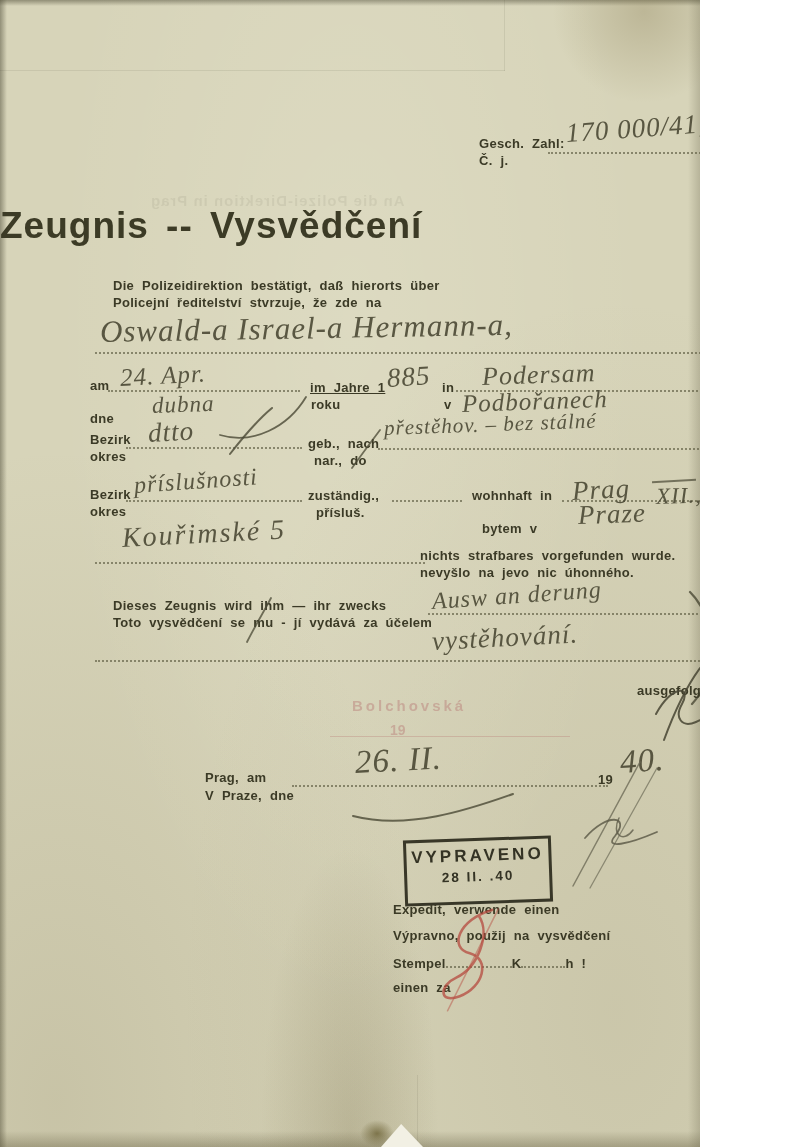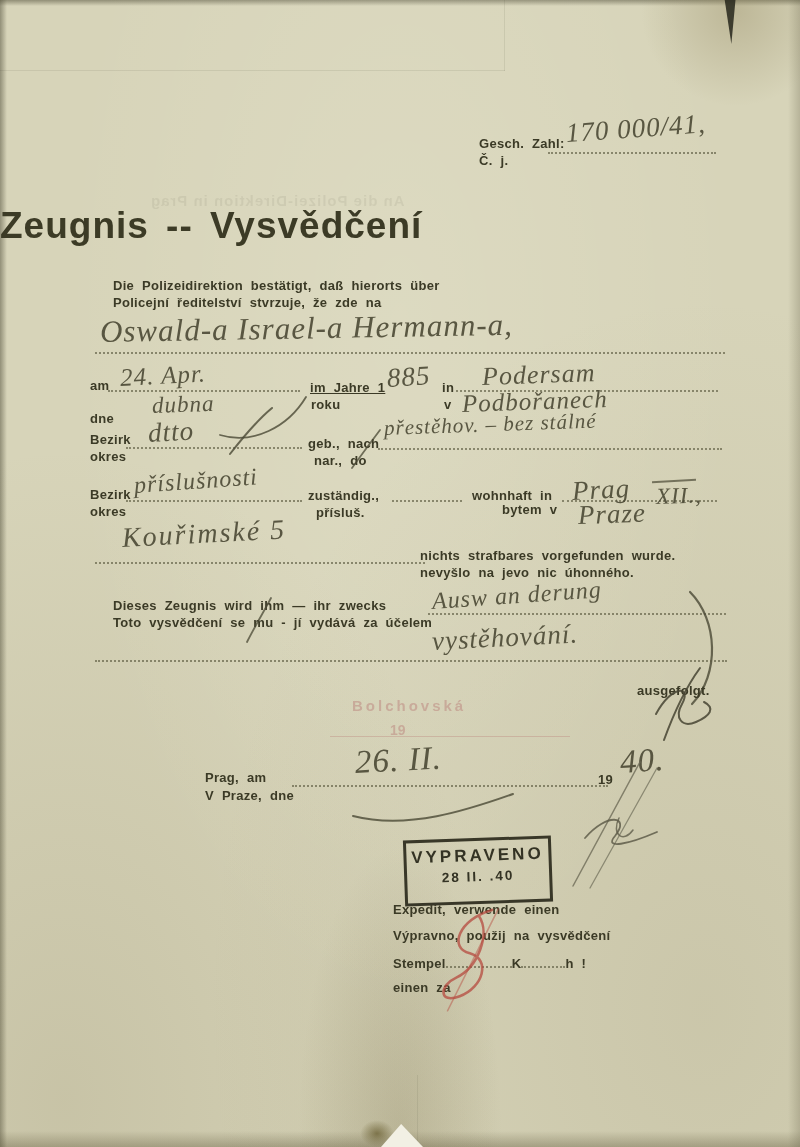--- a/index.html
+++ b/index.html
@@ -1,17 +1,17 @@
 <!DOCTYPE html>
 <html><head>
 <meta charset="utf-8">
 <style>
   html,body{margin:0;padding:0;}
   .page{
-    position:relative;width:800px;height:1147px;overflow:hidden;
+    position:relative;width:700px;height:1147px;overflow:hidden;
     background-color:#d7d4b9;
     background-image:
       radial-gradient(circle at 92% 1%, rgba(140,128,88,.35), transparent 7%),
       radial-gradient(ellipse at 50% 28%, rgba(255,255,242,.14), transparent 60%),
       radial-gradient(ellipse at 88% 88%, rgba(138,128,92,.16), transparent 50%),
       radial-gradient(ellipse at 8% 96%, rgba(138,128,92,.20), transparent 42%),
       radial-gradient(ellipse at 50% 99%, rgba(120,110,74,.25), transparent 18%),
       linear-gradient(180deg, rgba(88,86,64,.55) 0, rgba(88,86,64,0) 6px),
       linear-gradient(90deg, rgba(78,76,56,.5) 0, rgba(78,76,56,0) 7px),
       linear-gradient(270deg, rgba(100,96,72,.28) 0, rgba(100,96,72,0) 12px),
@@ -109,21 +109,21 @@
   <div class="hw" style="left:384px;top:416px;font-size:21px;transform:rotate(-2deg);">přestěhov. – bez stálné</div>
 
   <div class="pr" style="left:90px;top:487px;">Bezirk</div>
   <div class="pr" style="left:90px;top:504px;">okres</div>
   <div class="dot" style="left:126px;top:500px;width:176px;"></div>
   <div class="hw" style="left:134px;top:472px;font-size:24px;transform:rotate(-4deg);">příslušnosti</div>
   <div class="pr" style="left:308px;top:488px;">zuständig.,</div>
   <div class="pr" style="left:316px;top:505px;">přísluš.</div>
   <div class="dot" style="left:392px;top:500px;width:70px;"></div>
   <div class="pr" style="left:472px;top:488px;">wohnhaft in</div>
-  <div class="pr" style="left:482px;top:502px;margin-left:20px;">bytem v</div>
+  <div class="pr" style="left:482px;top:521px;">bytem v</div>
   <div class="dot" style="left:562px;top:500px;width:155px;"></div>
   <div class="hw" style="left:572px;top:476px;font-size:27px;transform:rotate(-3deg);">Prag</div>
   <div class="crease" style="left:652px;top:480px;width:44px;height:2px;background:rgba(74,72,52,.7);transform:rotate(-3deg);"></div>
   <div class="hw" style="left:656px;top:484px;font-size:23px;transform:rotate(-2deg);">XII.,</div>
   <div class="hw" style="left:578px;top:500px;font-size:27px;transform:rotate(-2deg);">Praze</div>
 
   <div class="hw" style="left:122px;top:522px;font-size:28px;transform:rotate(-3deg);letter-spacing:2px;">Kouřimské 5</div>
   <div class="dot" style="left:95px;top:562px;width:330px;"></div>
   <div class="pr" style="left:420px;top:548px;">nichts strafbares vorgefunden wurde.</div>
   <div class="pr" style="left:420px;top:565px;">nevyšlo na jevo nic úhonného.</div>

